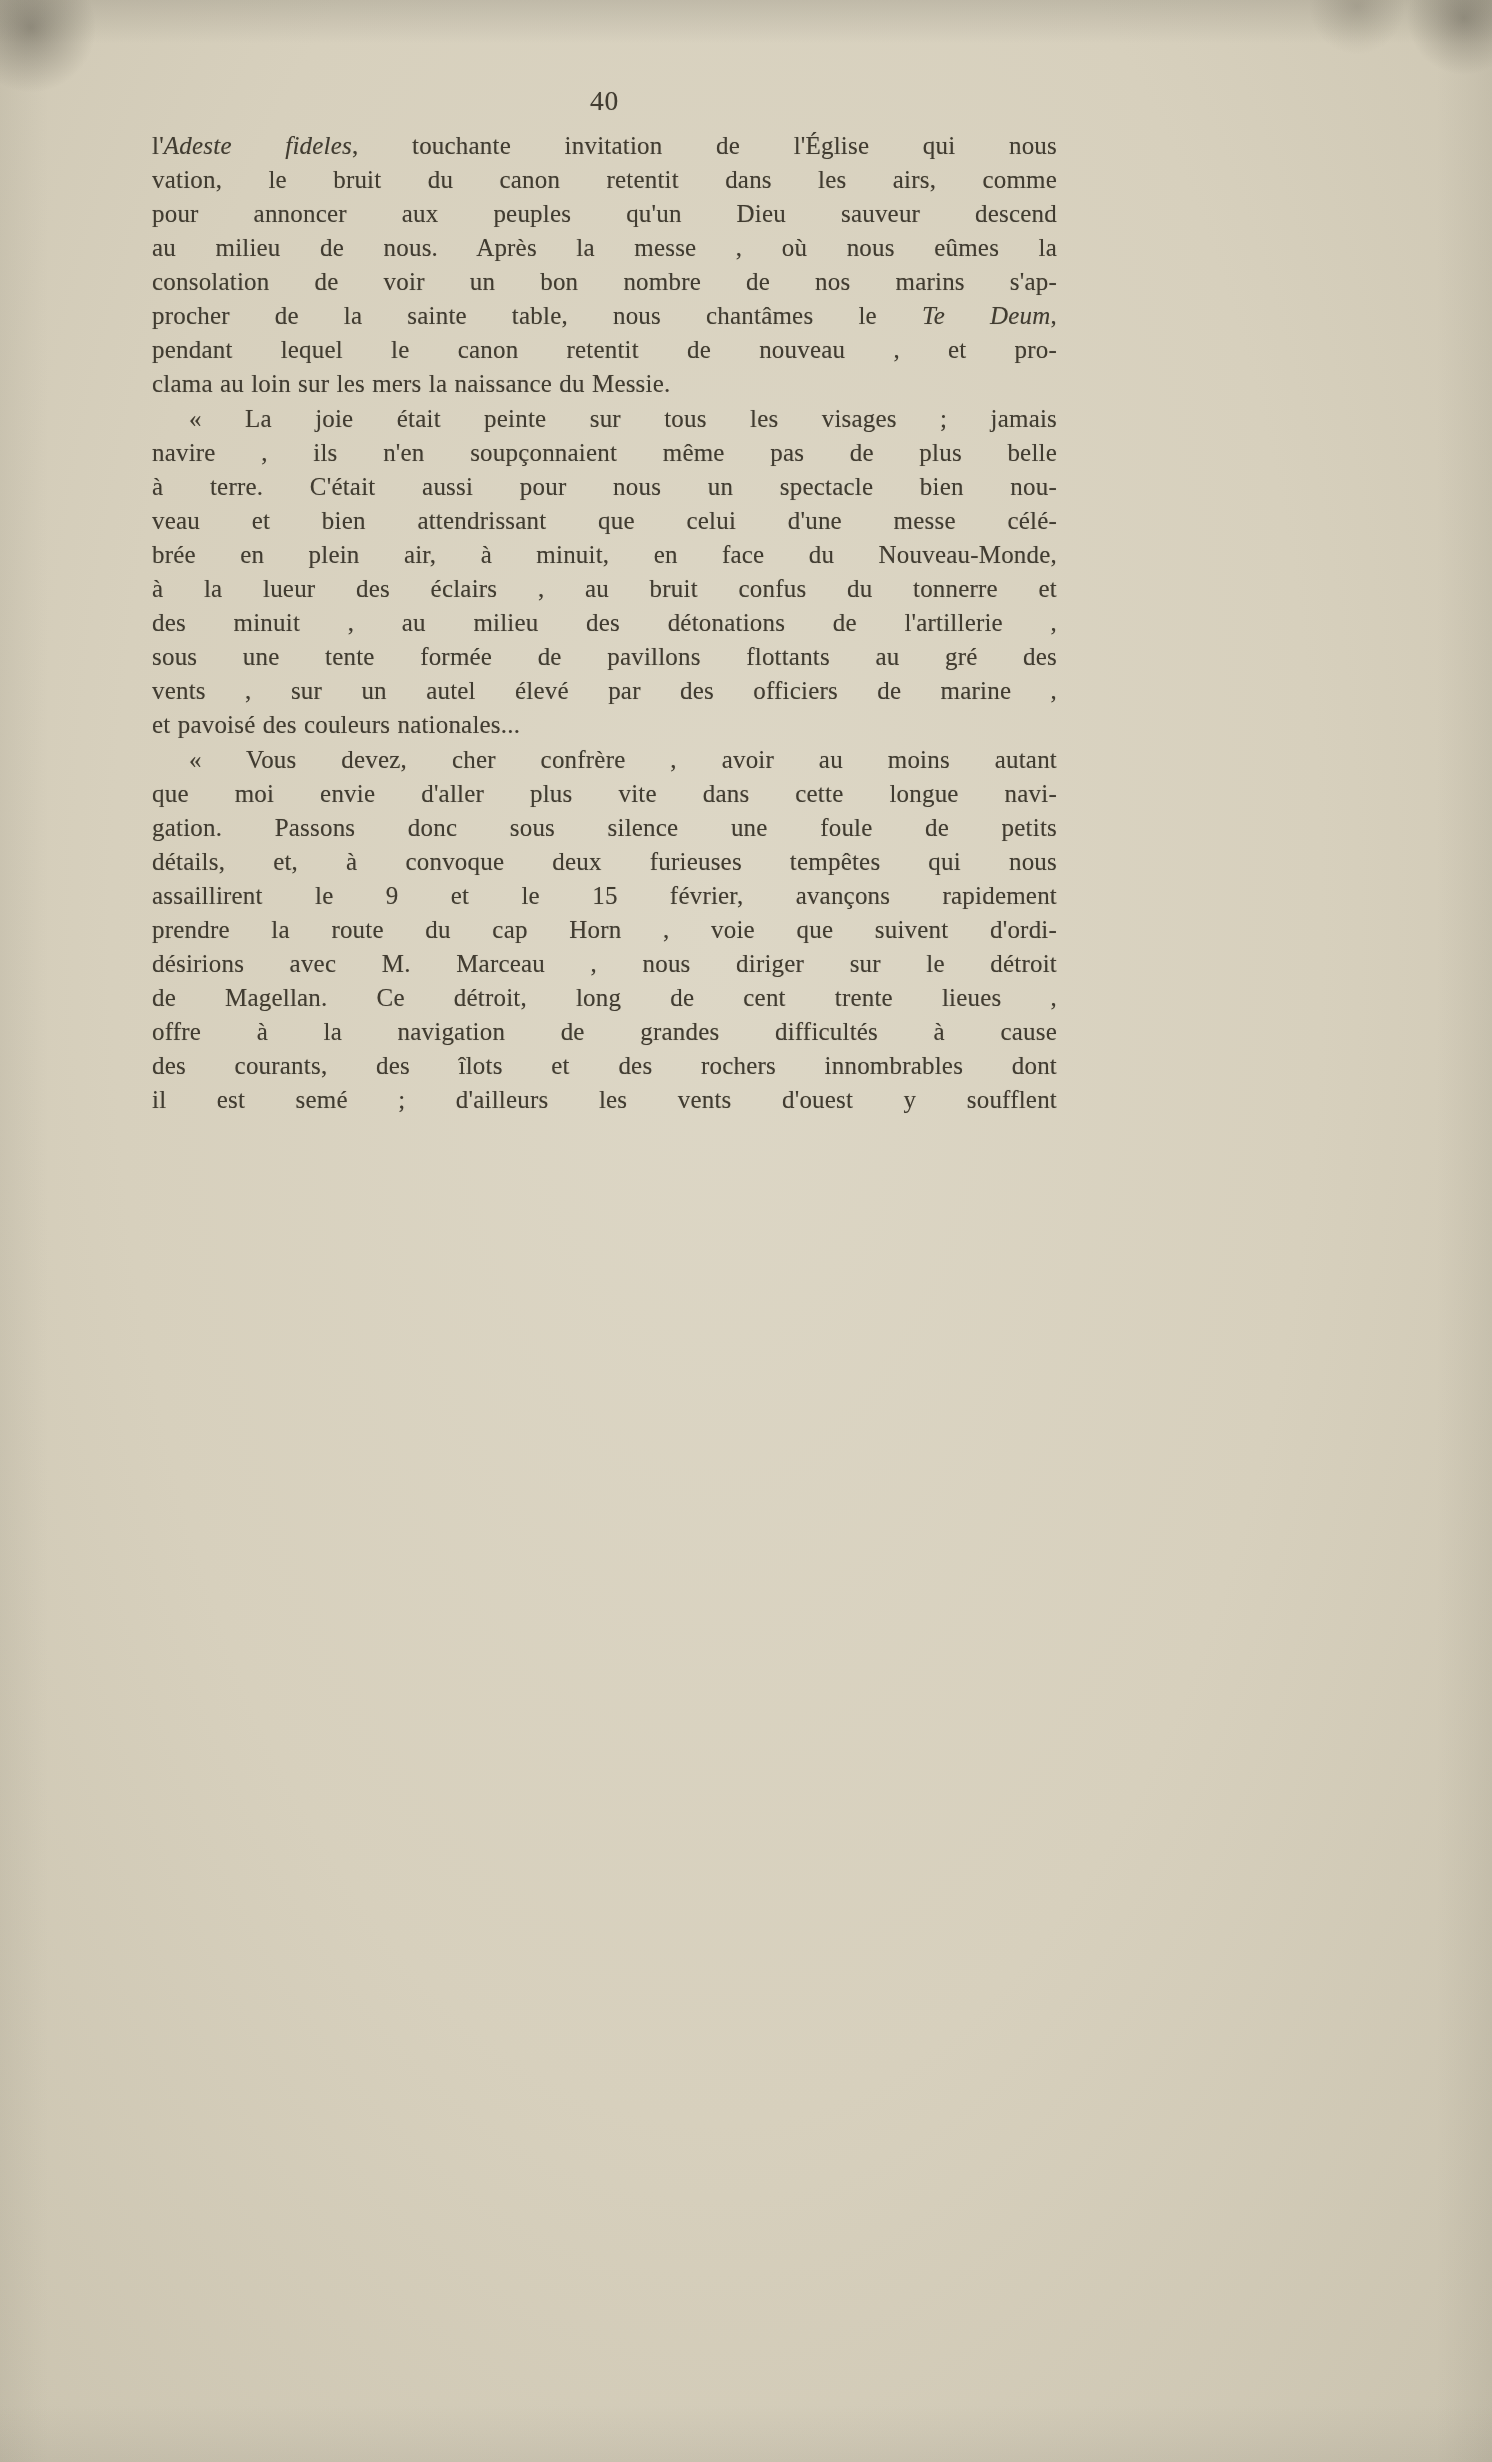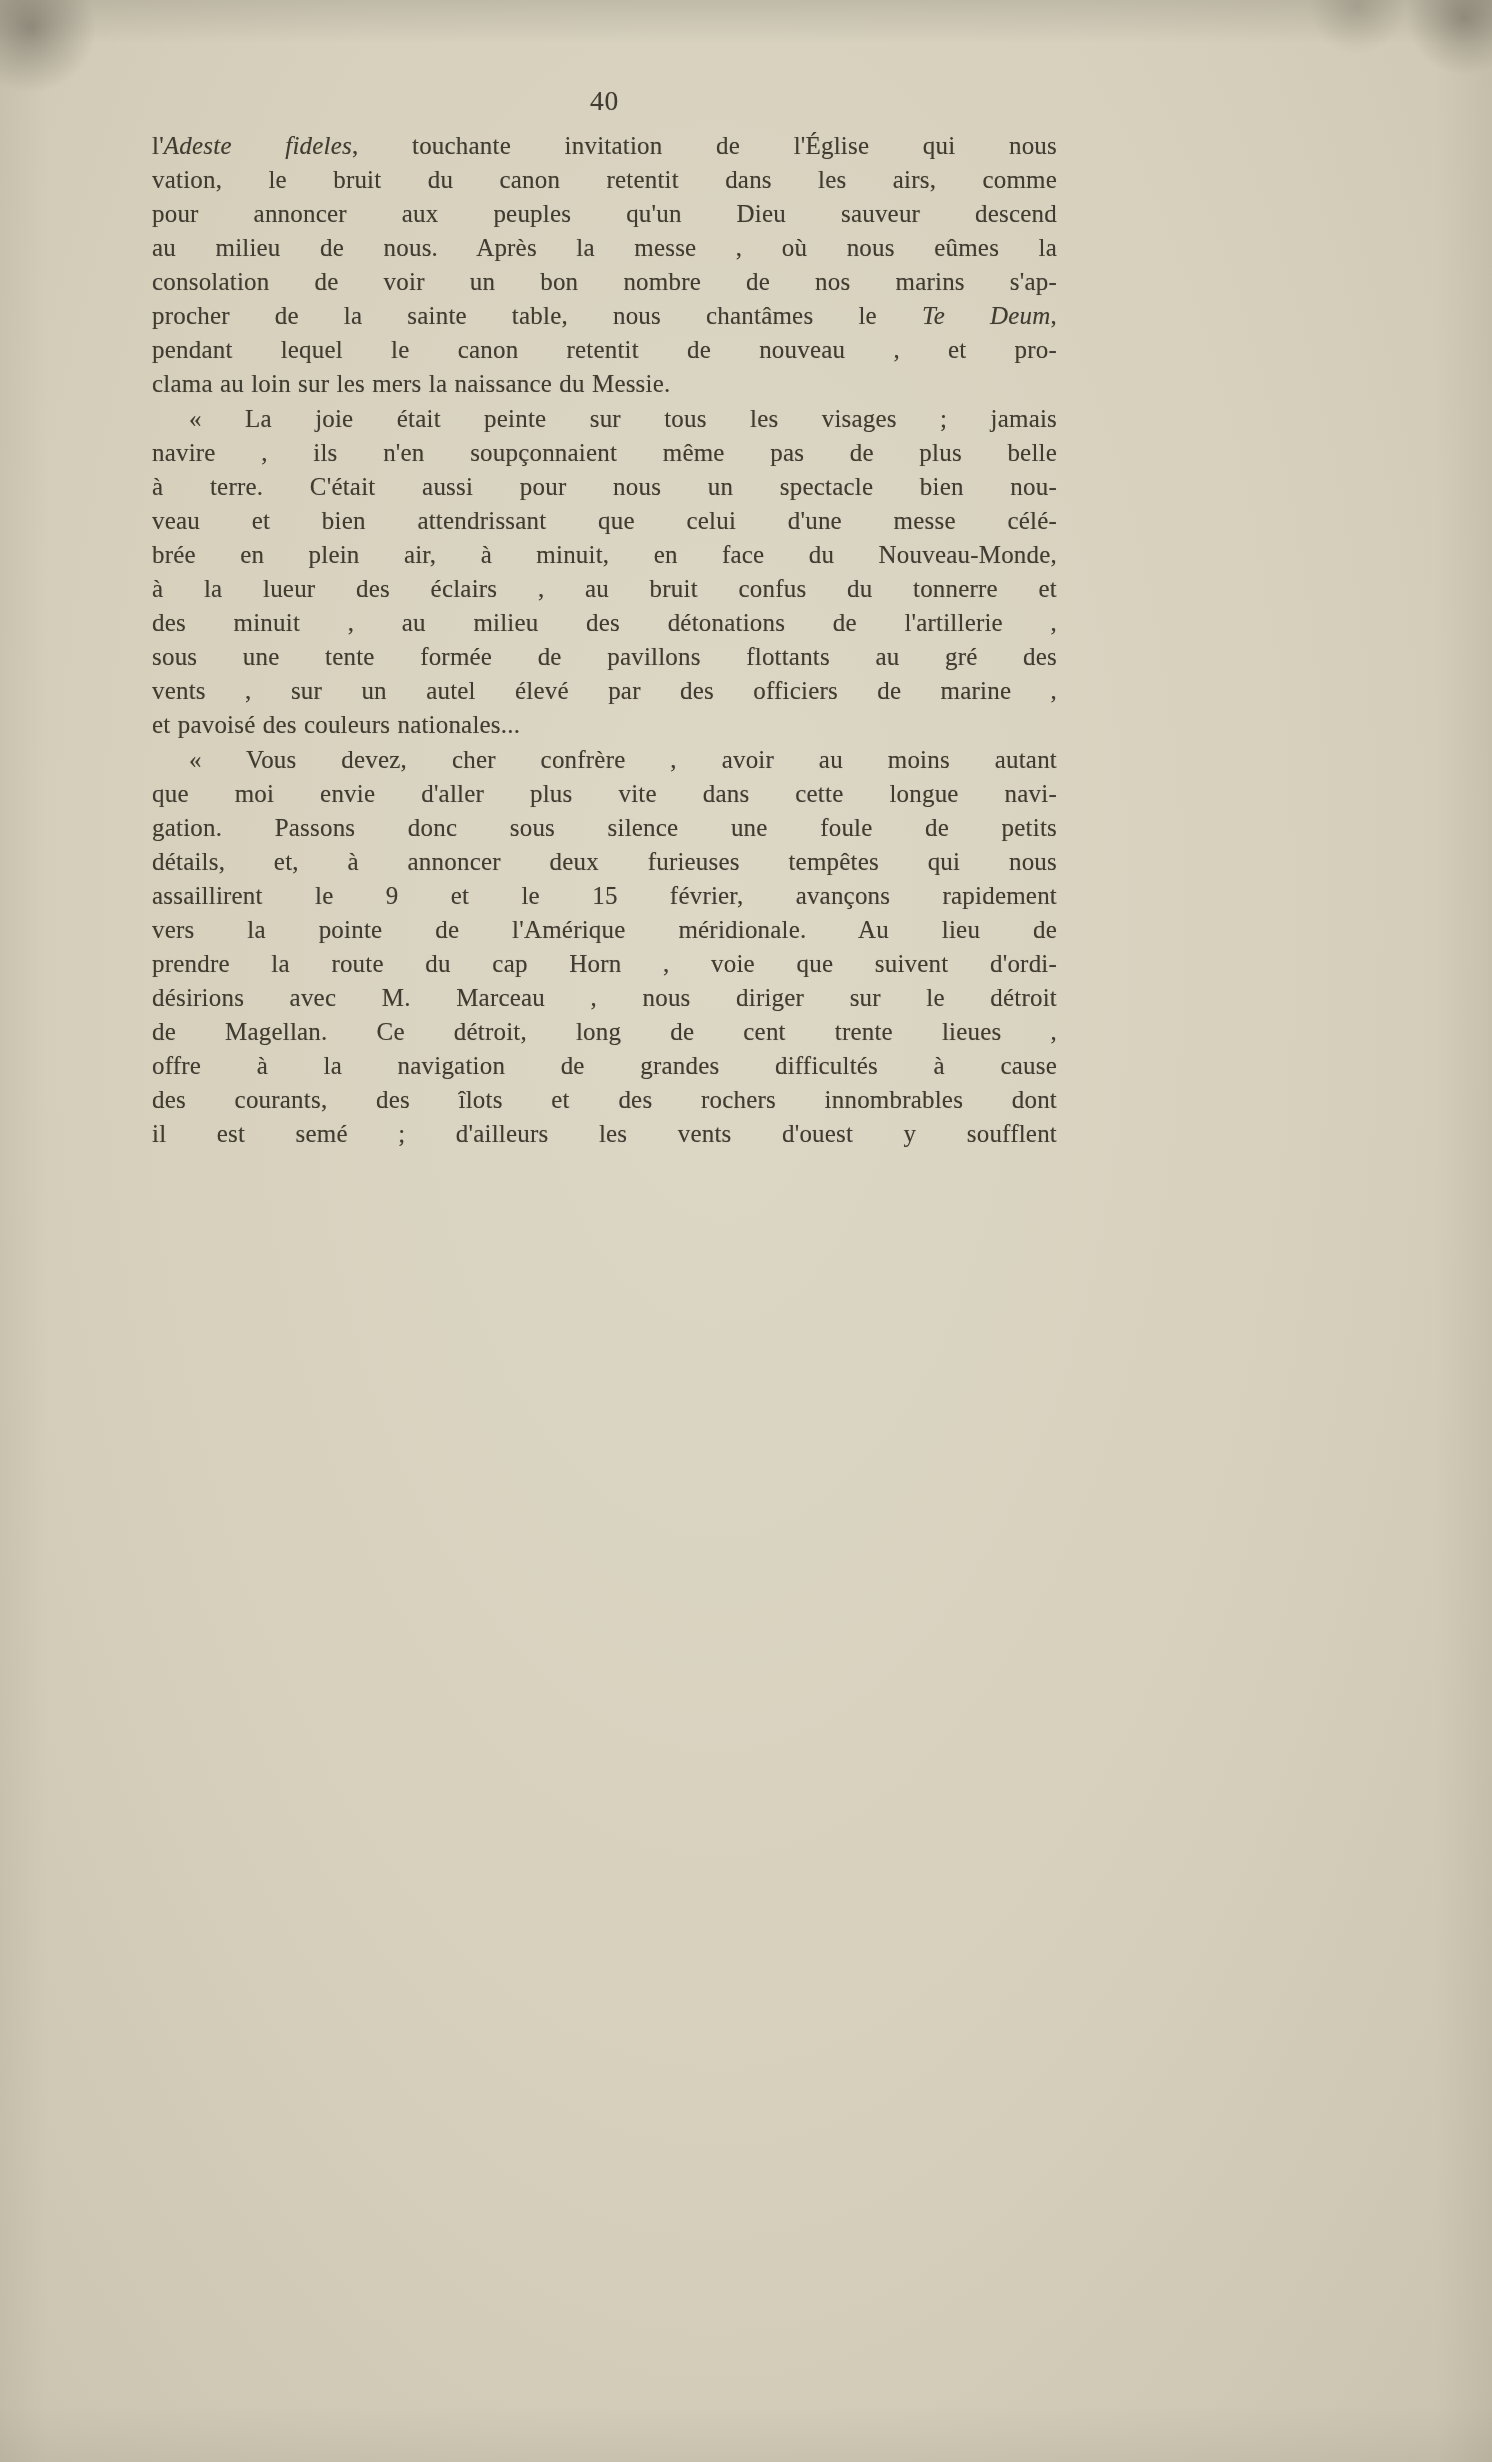--- a/index.html
+++ b/index.html
@@ -97,23 +97,22 @@
           <div class="line">à la lueur des éclairs , au bruit confus du tonnerre et</div>
           <div class="line">des minuit , au milieu des détonations de l'artillerie ,</div>
           <div class="line">sous une tente formée de pavillons flottants au gré des</div>
           <div class="line">vents , sur un autel élevé par des officiers de marine ,</div>
           <div class="line no-justify">et pavoisé des couleurs nationales...</div>
         </div>
       <div class="paragraph">
           <div class="line indent">« Vous devez, cher confrère , avoir au moins autant</div>
           <div class="line">que moi envie d'aller plus vite dans cette longue navi-</div>
           <div class="line">gation. Passons donc sous silence une foule de petits</div>
-          <div class="line">détails, et, à annoncer deux furieuses tempêtes qui nous</div>
+          <div class="line">détails, et, à convoque deux furieuses tempêtes qui nous</div>
           <div class="line">assaillirent le 9 et le 15 février, avançons rapidement</div>
-          <div class="line">vers la pointe de l'Amérique méridionale. Au lieu de</div>
           <div class="line">prendre la route du cap Horn , voie que suivent d'ordi-</div>
           <div class="line">désirions avec M. Marceau , nous diriger sur le détroit</div>
           <div class="line">de Magellan. Ce détroit, long de cent trente lieues ,</div>
           <div class="line">offre à la navigation de grandes difficultés à cause</div>
           <div class="line">des courants, des îlots et des rochers innombrables dont</div>
           <div class="line">il est semé ; d'ailleurs les vents d'ouest y soufflent</div>
         </div>
     </div>
   </div>
 </div>

